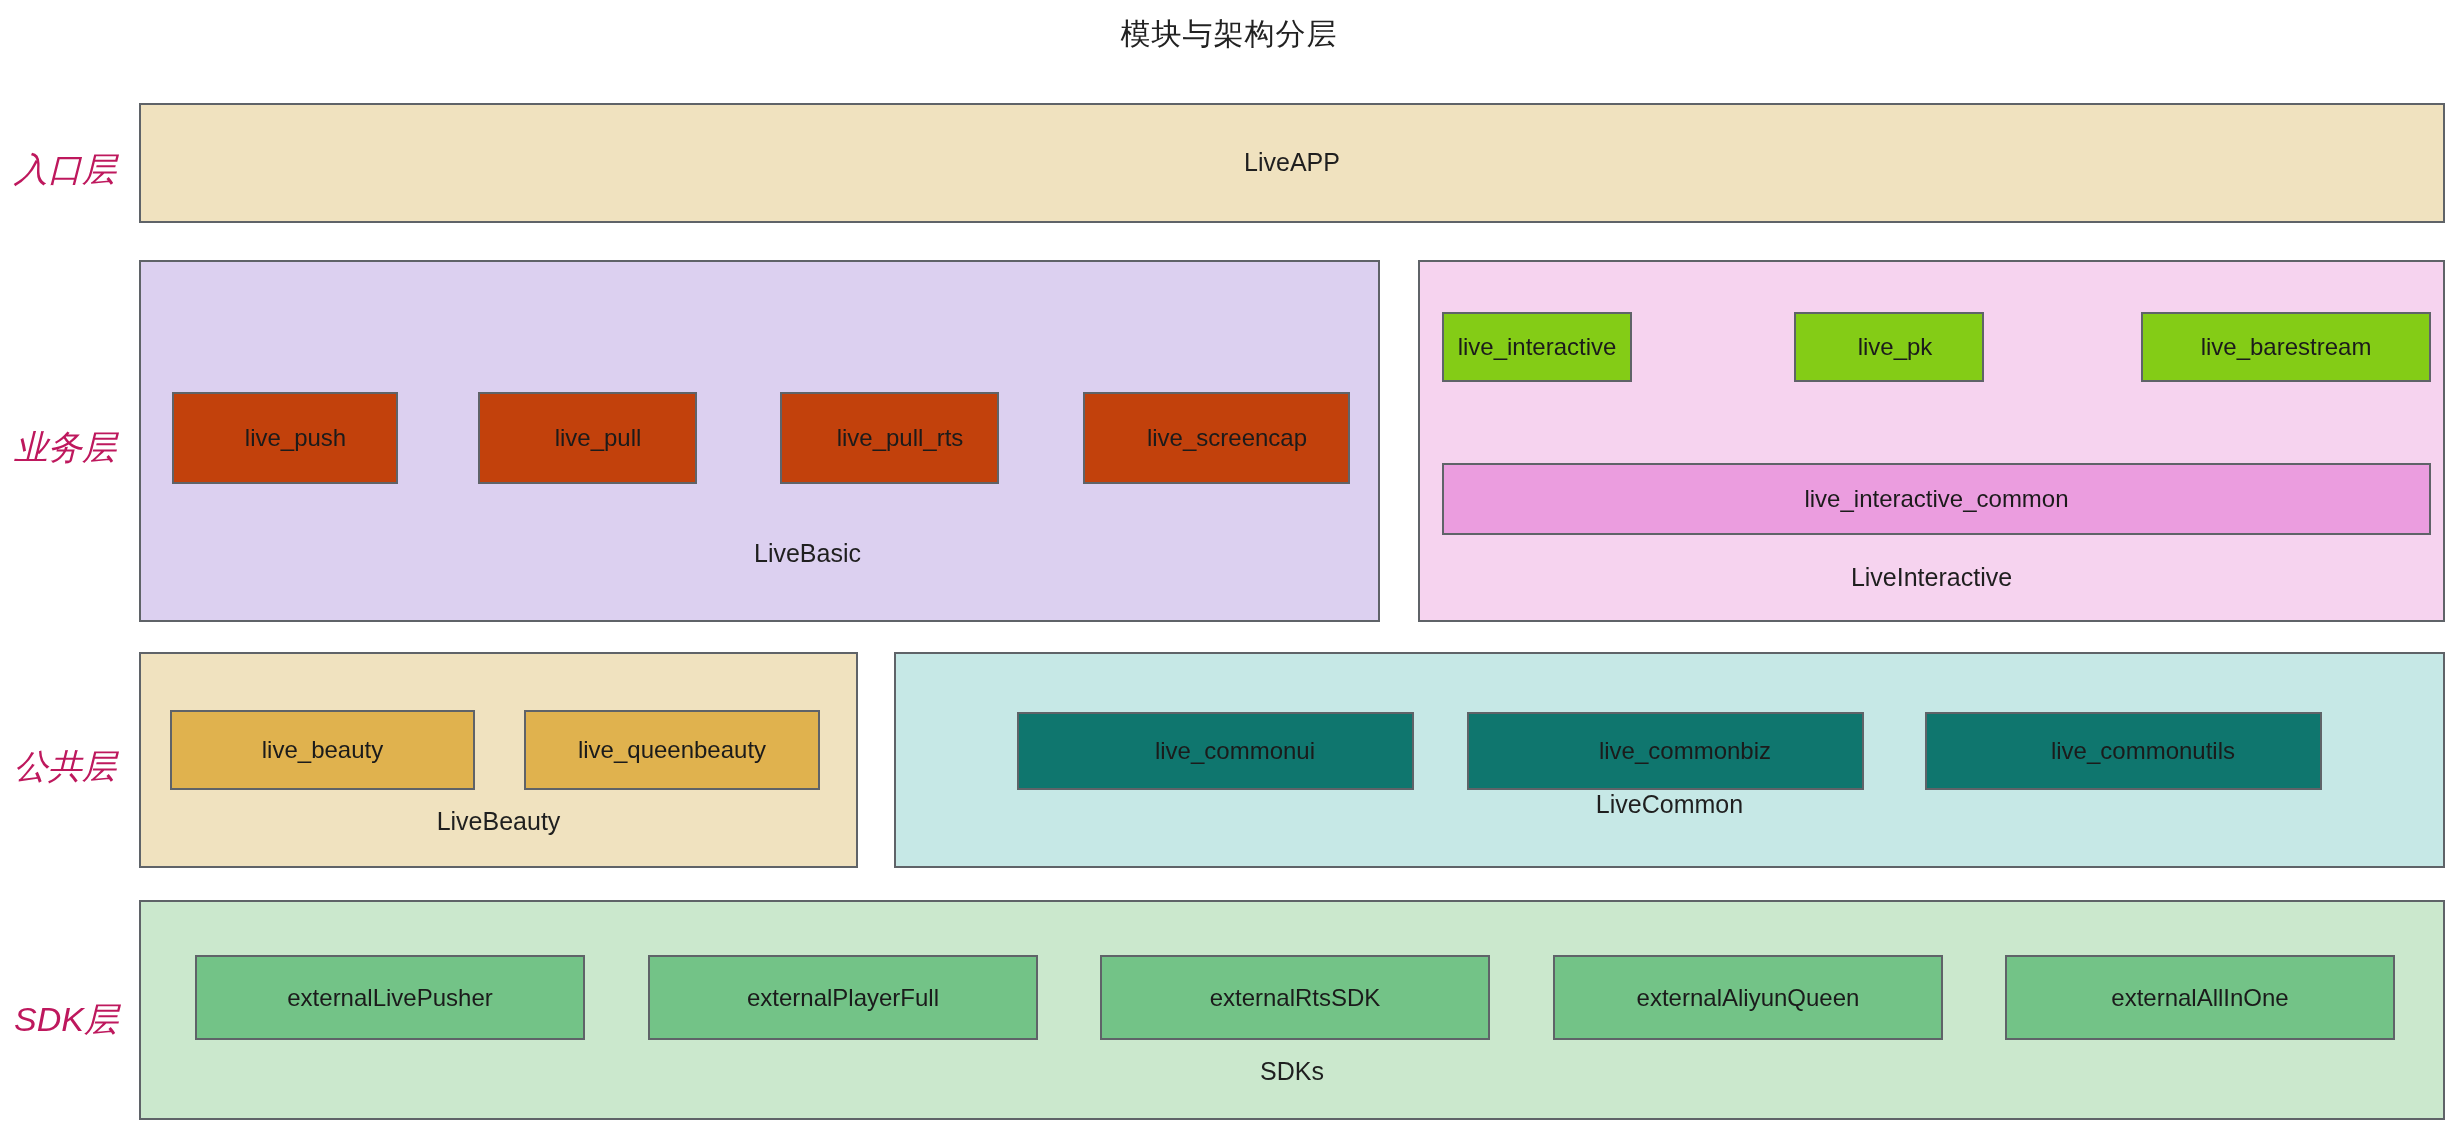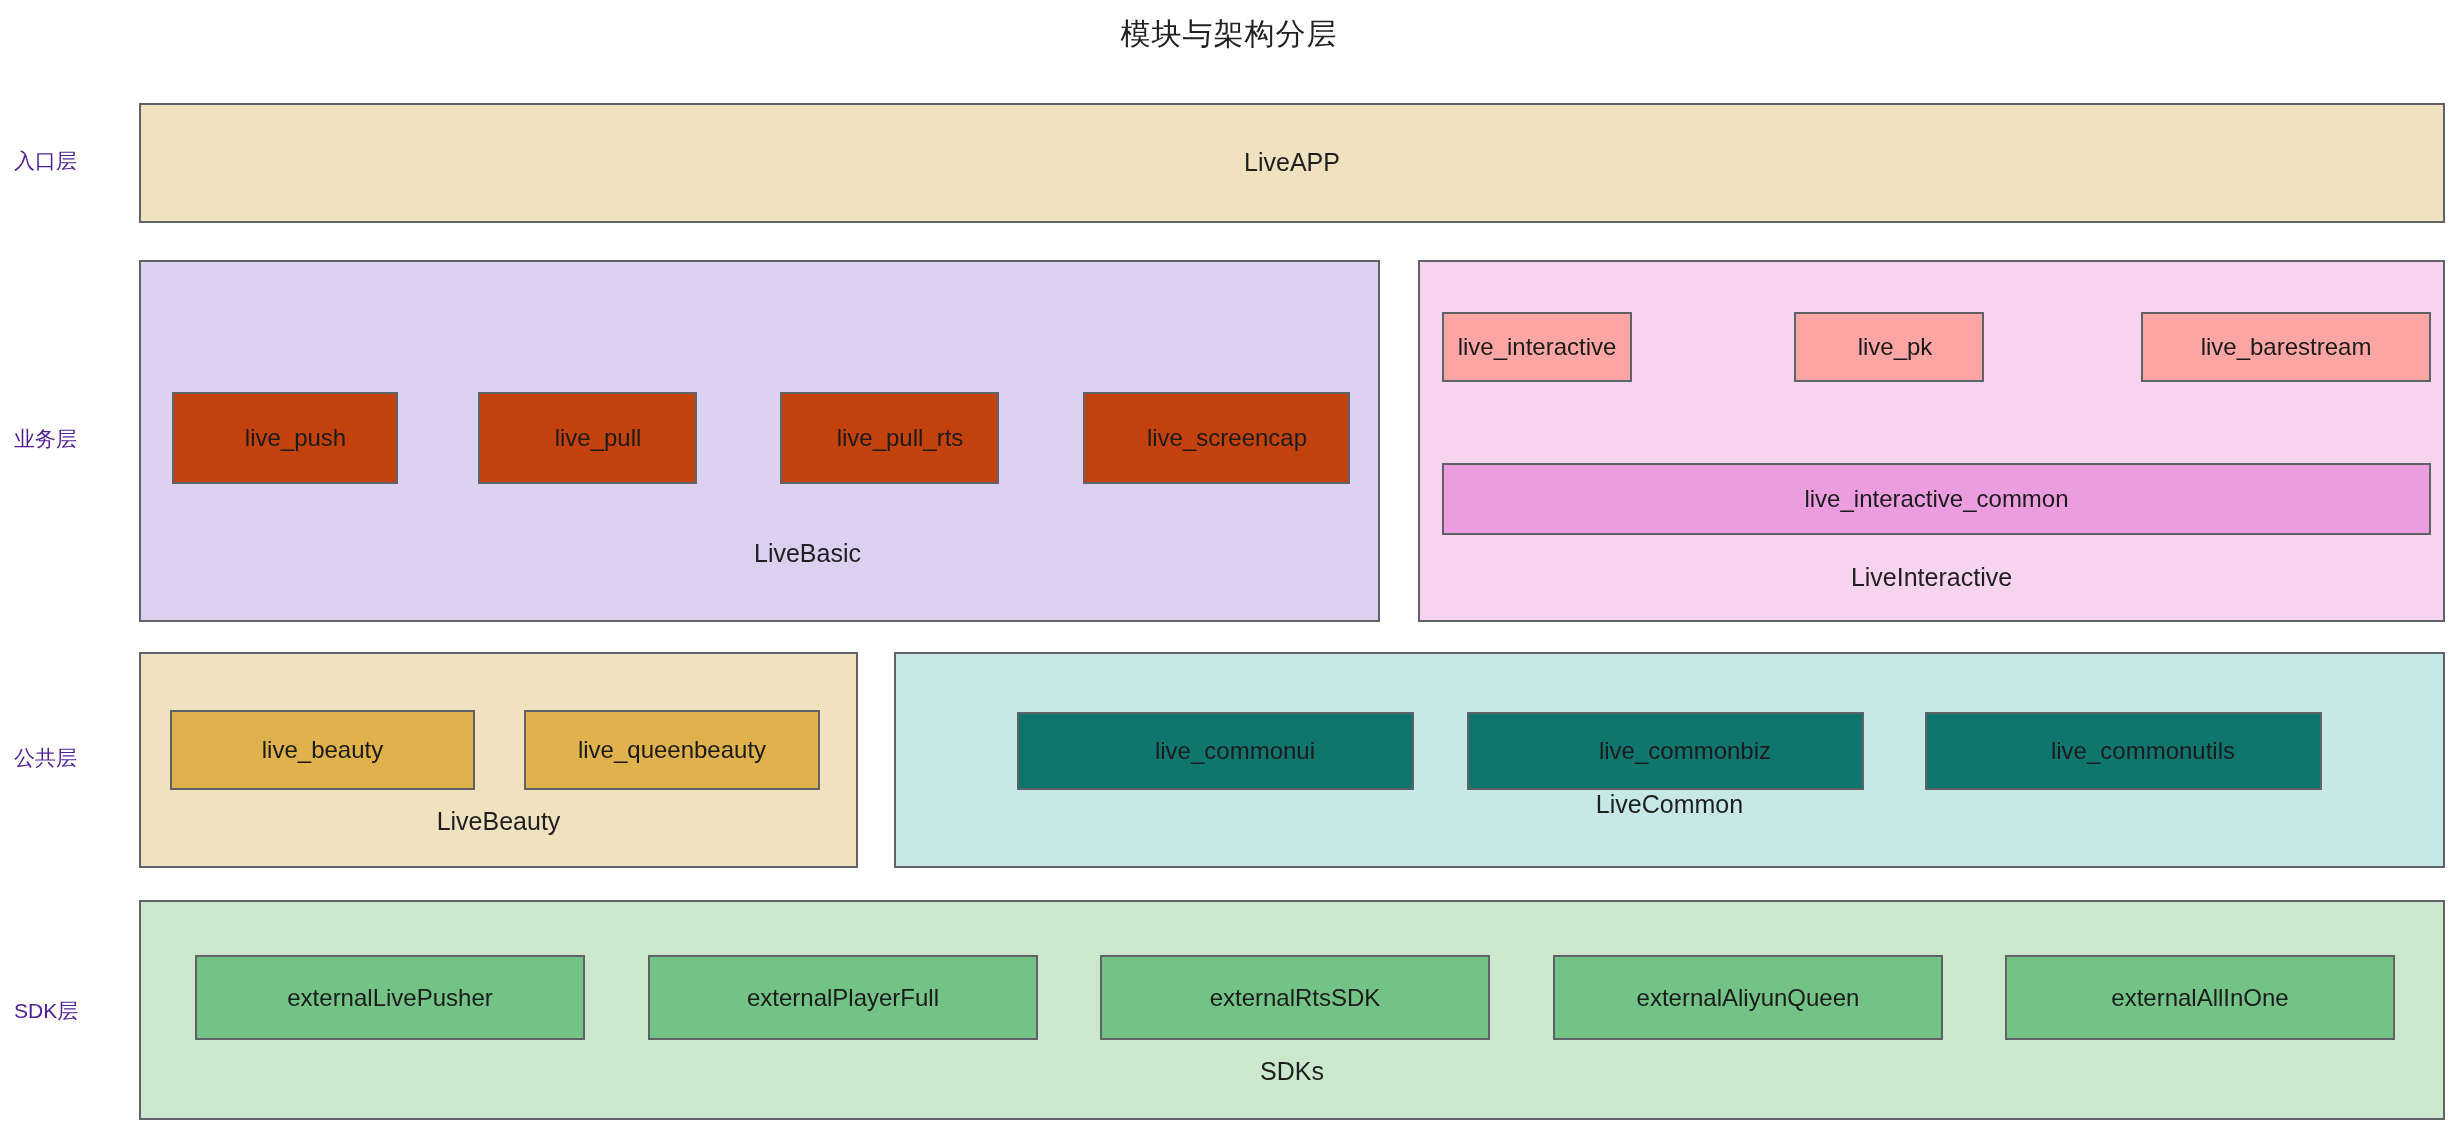--- a/index.html
+++ b/index.html
@@ -26,24 +26,25 @@
     width: 2458px;
     text-align: center;
     font-size: 30px;
     color: #222222;
     letter-spacing: 1px;
   }
 
   
   .layer-label {
     position: absolute;
-    font-size: 21px;
-    color: #4c1d95;
+    font-size: 34px;
+    color: #be185d;
     text-align: left;
     white-space: nowrap;
+    font-style: italic;
   }
 
   
   .group {
     position: absolute;
     box-sizing: border-box;
     border: 2px solid #5f6368;
     box-shadow: 0 0 0 0 transparent;
   }
   .group-caption {
@@ -69,21 +70,21 @@
     text-align: center;
     line-height: 1.15;
     padding: 0 6px;
   }
 
   
   .fill-entry     { background: #f0e2bf; }
   .fill-basic     { background: #dcd0f0; }
   .fill-basic-n   { background: #c2410c; padding-left: 27px; }
   .fill-inter     { background: #f6d3ef; }
-  .fill-inter-n   { background: #fca5a5; }
+  .fill-inter-n   { background: #84cc16; }
   .fill-inter-n2  { background: #eb9ddf; }
   .fill-beauty    { background: #f0e2bf; }
   .fill-beauty-n  { background: #e0b24e; }
   .fill-common    { background: #c6e8e6; }
   .fill-common-n  { background: #0f766e; padding-left: 45px; }
   .fill-sdk       { background: #cbe8cd; }
   .fill-sdk-n     { background: #73c387; }
 </style>
 </head>
 <body>

